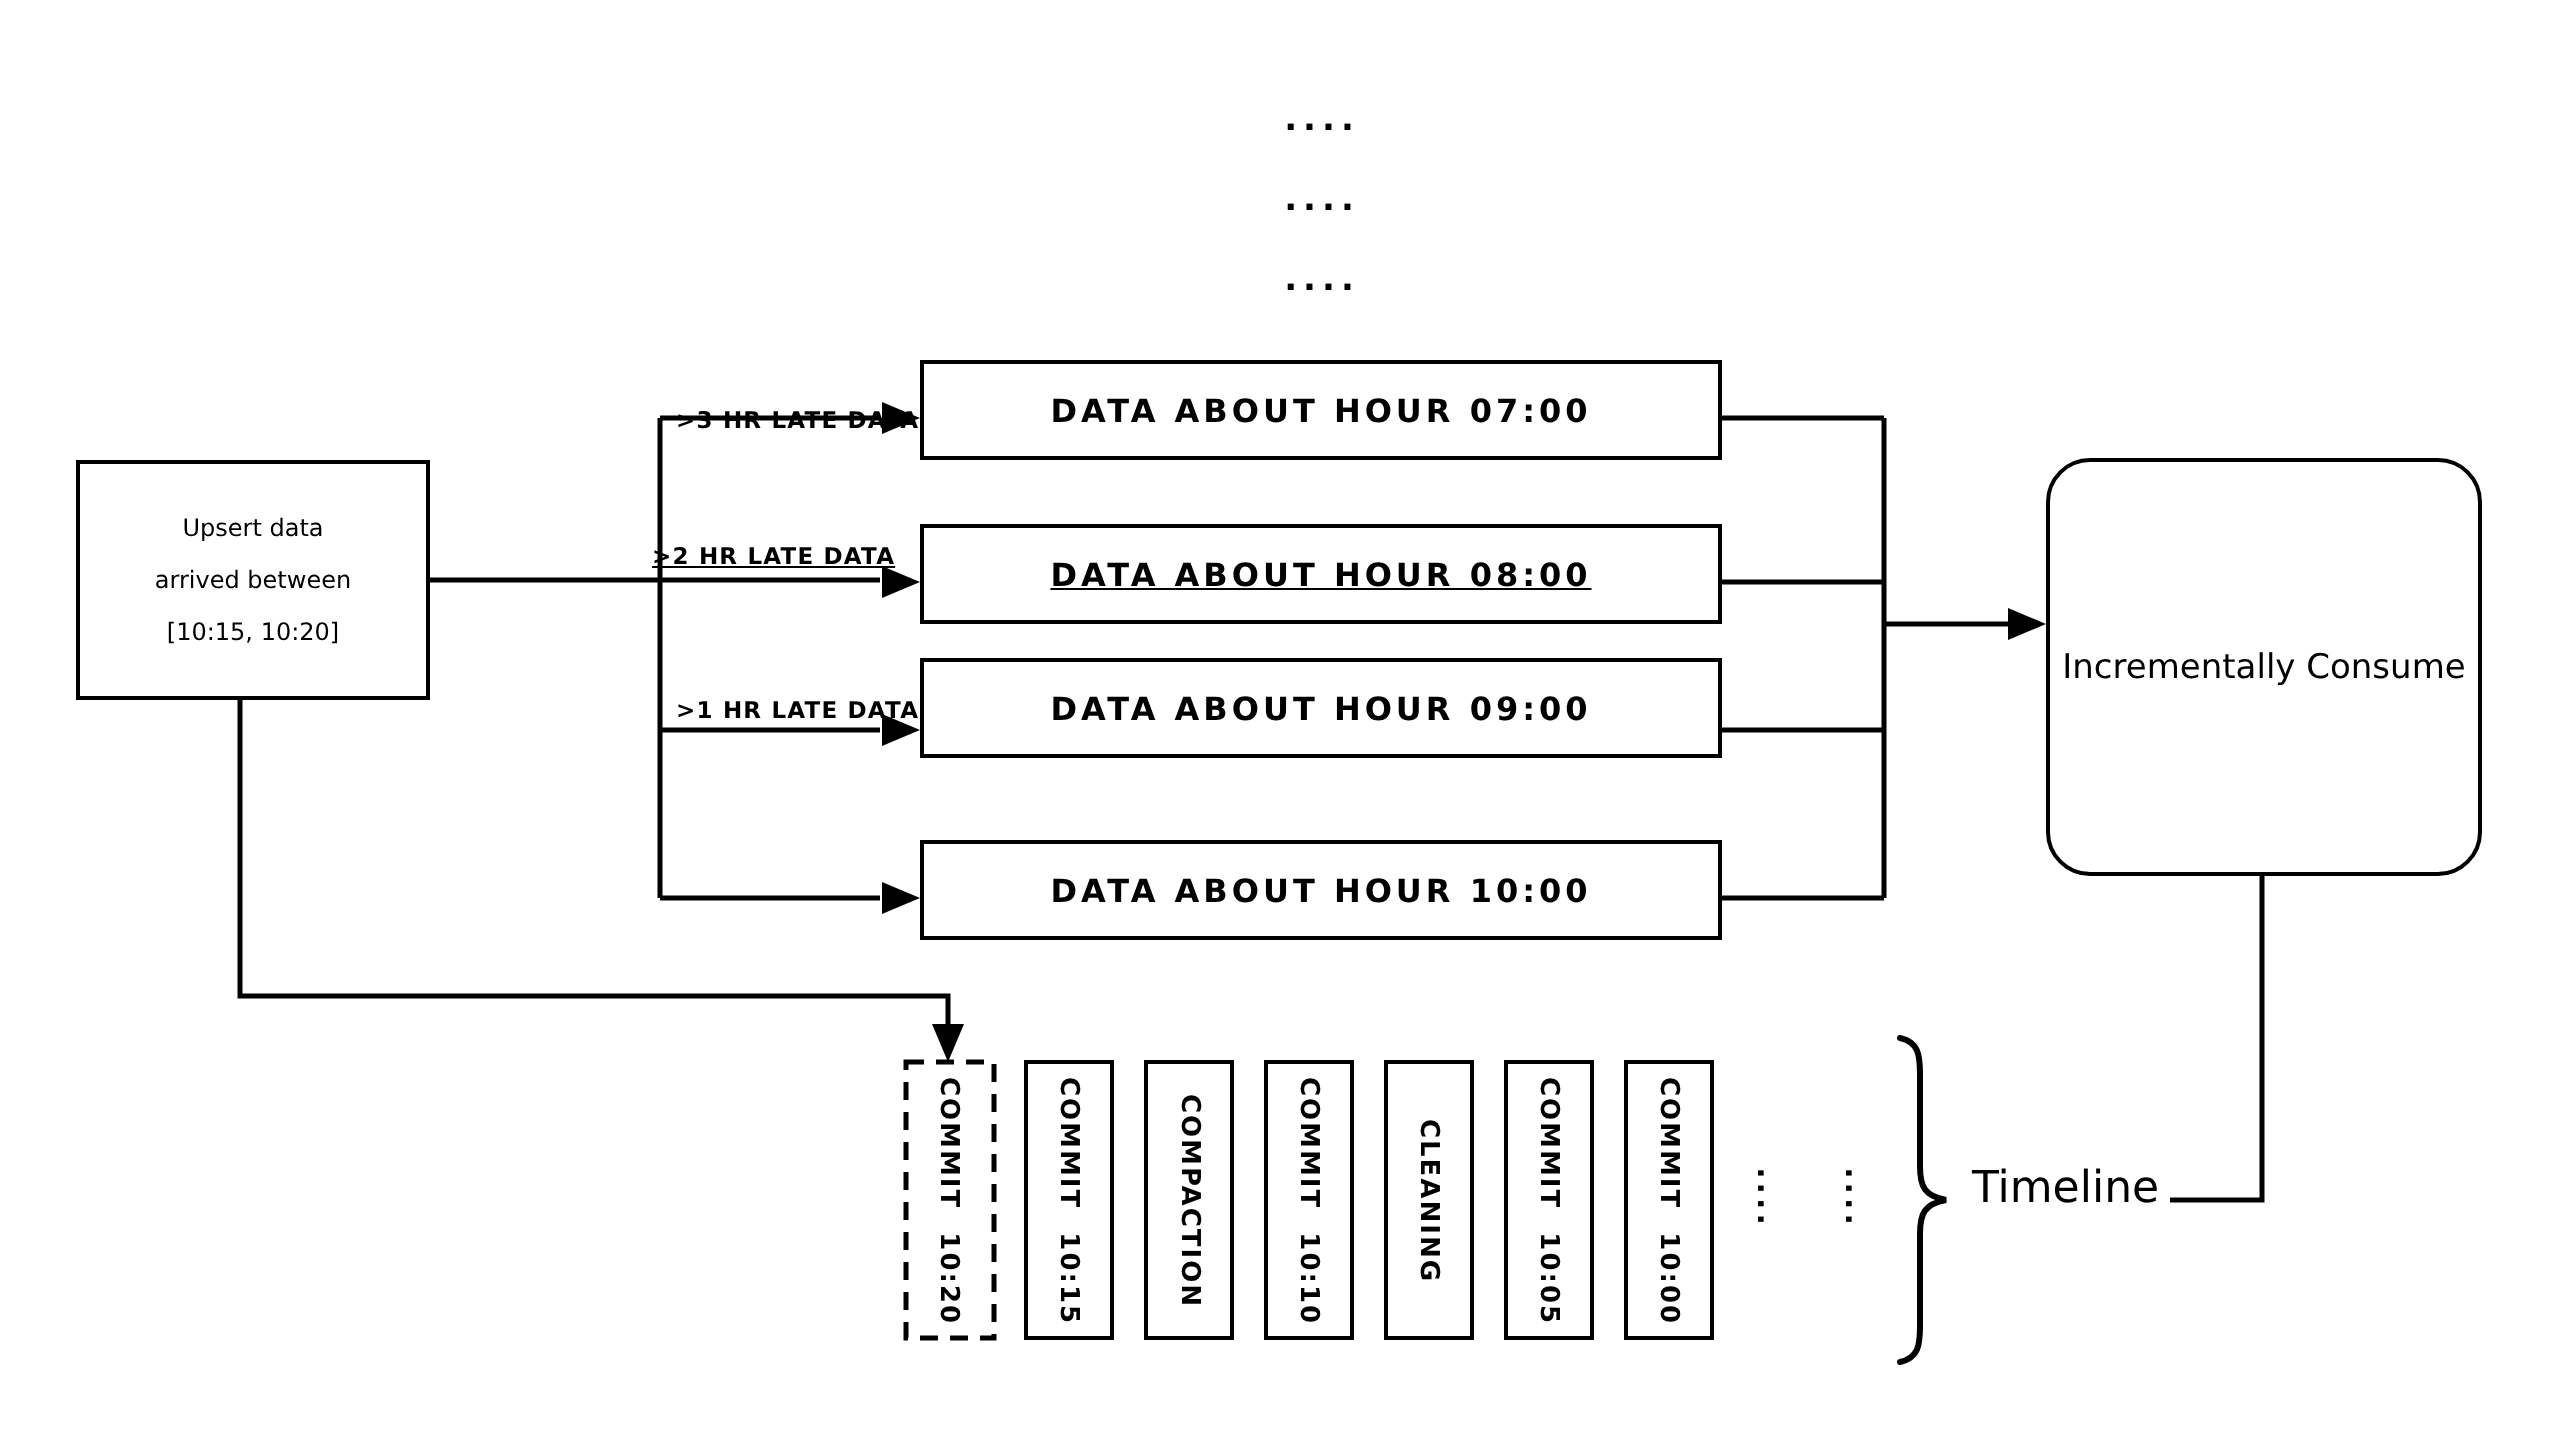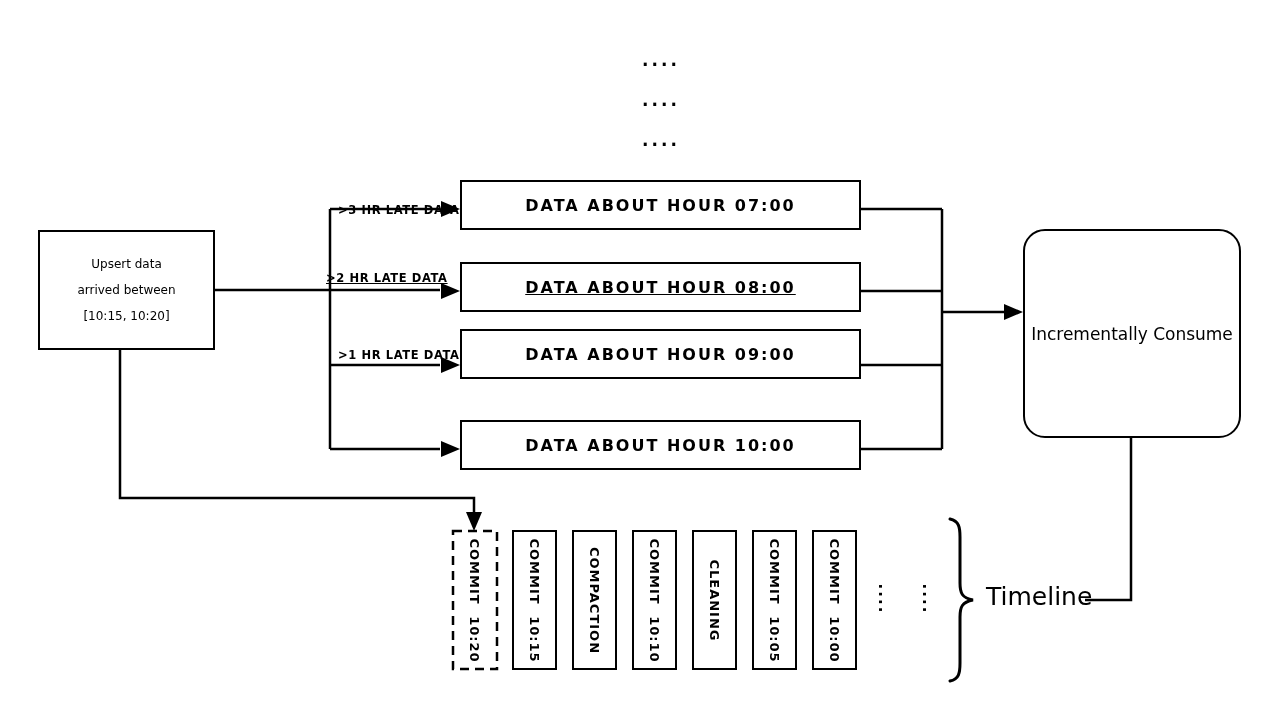--- a/index.html
+++ b/index.html
@@ -36,21 +36,21 @@
   .tlbox.dashed { border:none; background:transparent; } 
   .tlbox span { white-space:nowrap; transform:rotate(90deg); font-weight:bold; font-size:13px;
                 letter-spacing:1px; word-spacing:6px; }
   .tl-1 { left:452px; } .tl-2 { left:512px; } .tl-3 { left:572px; } .tl-4 { left:632px; }
   .tl-5 { left:692px; } .tl-6 { left:752px; } .tl-7 { left:812px; }
 
   .vdots { position:absolute; transform:translate(-50%,-50%) rotate(90deg); font-weight:bold;
            font-size:15px; letter-spacing:2px; white-space:nowrap; }
   .vd-1 { left:884px; top:599px; } .vd-2 { left:928px; top:599px; }
 
-  .timeline-label { position:absolute; left:986px; top:582px; font-size:25px; white-space:nowrap; }
+  .timeline-label { position:absolute; left:986px; top:582px; font-size:22px; white-space:nowrap; }
 </style>
 </head>
 <body>
 
 <div class="stage">
 
   <svg class="wires" viewBox="0 0 1280 720" aria-hidden="true">
 
     <path d="M200 290 H440 M330 209 V449 M330 209 H440 M330 365 H440 M330 449 H440" fill="none" stroke="#000" stroke-width="2.5"></path>
 

